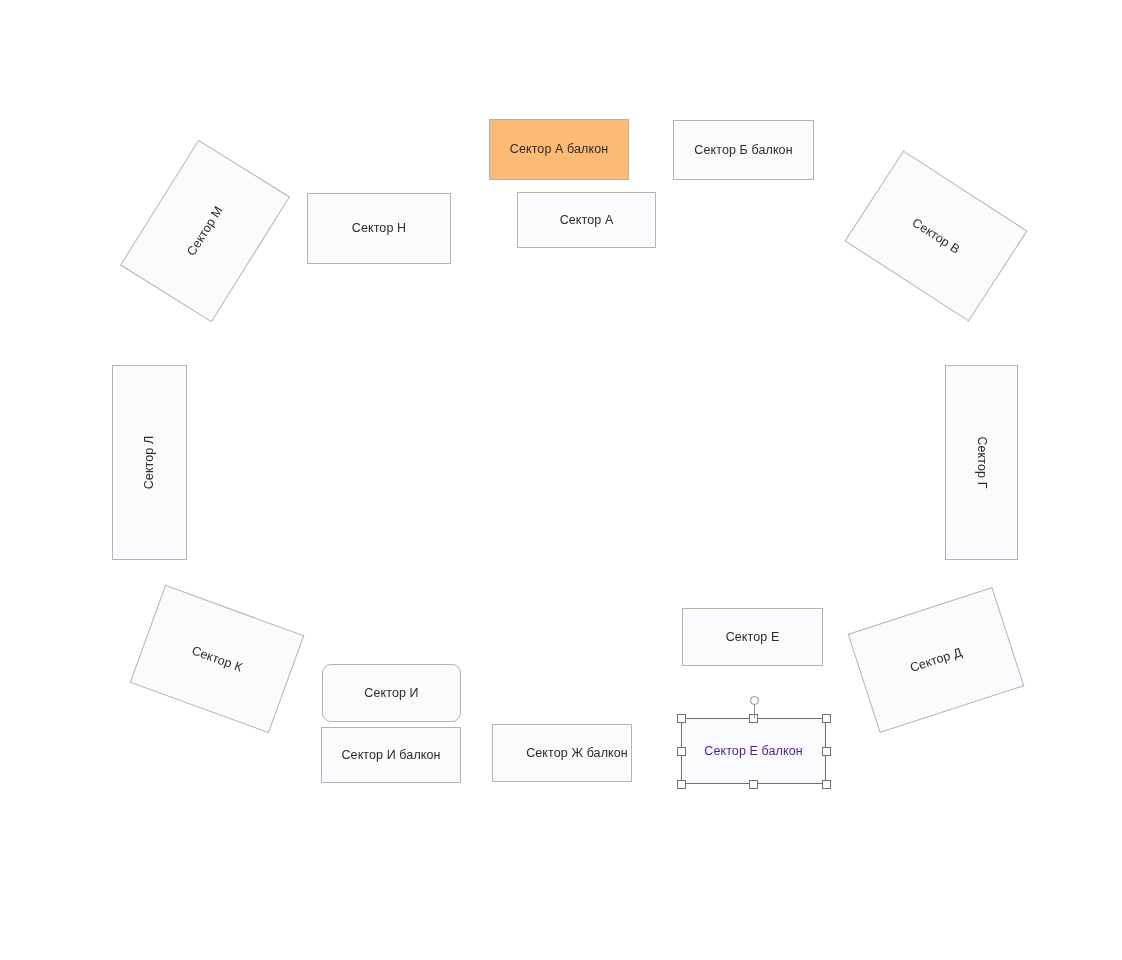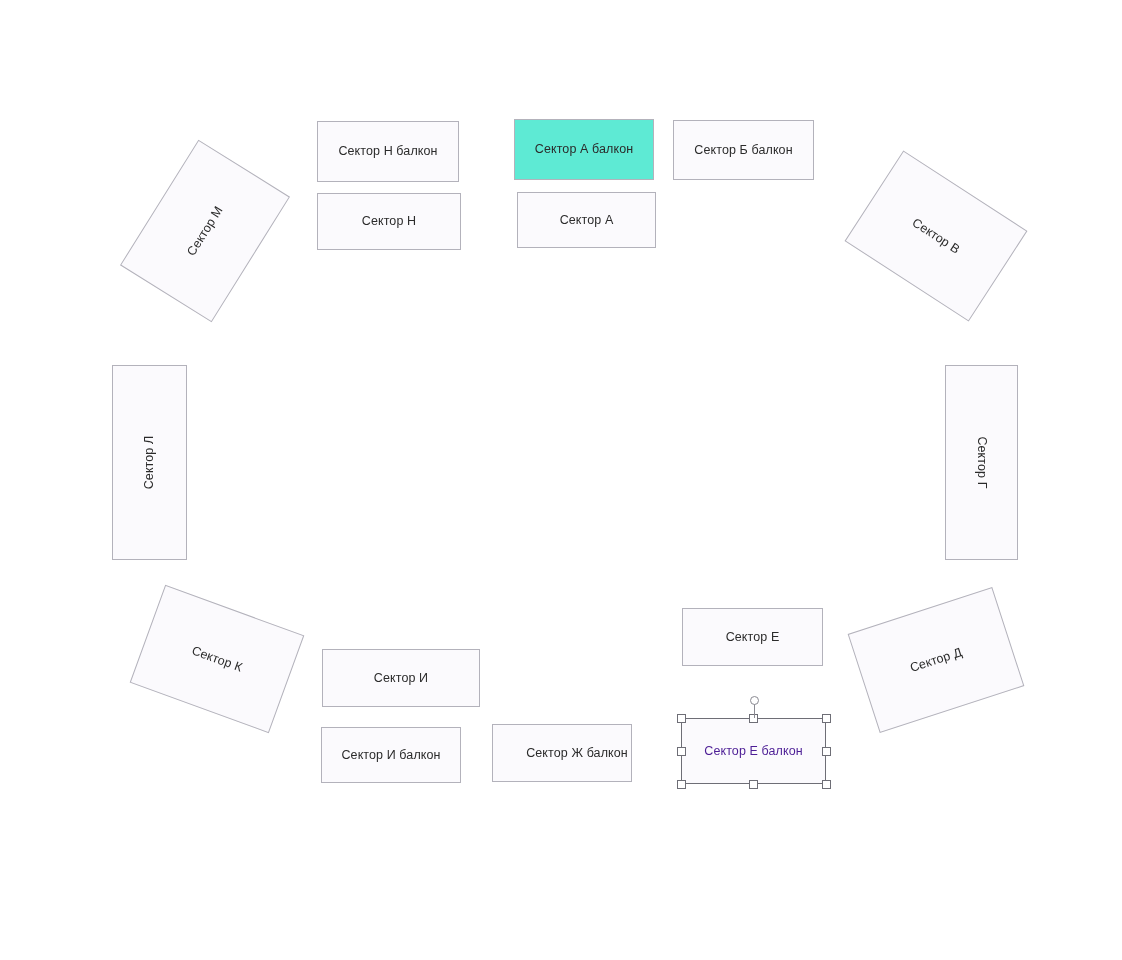--- a/index.html
+++ b/index.html
@@ -76,51 +76,48 @@
     box-sizing: border-box;
   }
 </style>
 </head>
 <body>
 
 <div id="canvas" style="width: 1122px; height: 960px; background: rgb(255, 255, 255);">
     <div class="sector" style="left: 131px; top: 177px; width: 148px; height: 108px; background: rgb(251, 250, 253); border-color: rgb(179, 178, 187); transform: rotate(-58deg);">
       <span class="sector-label" style="color: rgb(43, 43, 43);">Сектор М</span>
     </div>
-    <div class="sector" style="left: 317px; top: 121px; width: 142px; height: 61px; background: rgb(251, 250, 253); border-color: rgb(179, 178, 187);">
-      <span class="sector-label" style="color: rgb(43, 43, 43);">Сектор Н балкон</span>
-    </div>
-    <div class="sector" style="left: 514px; top: 119px; width: 140px; height: 61px; background: #5eead4; border-color: rgb(179, 178, 187);">
+    <div class="sector" style="left: 489px; top: 119px; width: 140px; height: 61px; background: #fdba74; border-color: rgb(179, 178, 187);">
       <span class="sector-label" style="color: rgb(43, 43, 43);">Сектор А балкон</span>
     </div>
     <div class="sector" style="left: 673px; top: 120px; width: 141px; height: 60px; background: rgb(251, 250, 253); border-color: rgb(179, 178, 187); text-align: center;">
       <span class="sector-label" style="color: rgb(43, 43, 43);">Сектор Б балкон</span>
     </div>
     <div class="sector" style="left: 862px; top: 182px; width: 148px; height: 108px; background: rgb(251, 250, 253); border-color: rgb(179, 178, 187); transform: rotate(33deg);">
       <span class="sector-label" style="color: rgb(43, 43, 43);">Сектор В</span>
     </div>
-    <div class="sector" style="left: 317px; top: 193px; width: 144px; height: 57px; background: rgb(251, 250, 253); border-color: rgb(179, 178, 187);">
+    <div class="sector" style="left: 307px; top: 193px; width: 144px; height: 71px; background: rgb(251, 250, 253); border-color: rgb(179, 178, 187);">
       <span class="sector-label" style="color: rgb(43, 43, 43);">Сектор Н</span>
     </div>
     <div class="sector" style="left: 488px; top: 192px; width: 139px; height: 56px; background: rgb(251, 250, 253); border-color: rgb(179, 178, 187); margin-left: 29px;">
       <span class="sector-label" style="color: rgb(43, 43, 43);">Сектор А</span>
     </div>
     <div class="sector rot-neg90" style="left: 112px; top: 365px; width: 75px; height: 195px; background: rgb(251, 250, 253); border-color: rgb(179, 178, 187);">
       <span class="sector-label" style="color: rgb(43, 43, 43);">Сектор Л</span>
     </div>
     <div class="sector rot-pos90" style="left: 945px; top: 365px; width: 73px; height: 195px; background: rgb(251, 250, 253); border-color: rgb(179, 178, 187);">
       <span class="sector-label" style="color: rgb(43, 43, 43);">Сектор Г</span>
     </div>
     <div class="sector" style="left: 143px; top: 607px; width: 148px; height: 104px; background: rgb(251, 250, 253); border-color: rgb(179, 178, 187); transform: rotate(20deg);">
       <span class="sector-label" style="color: rgb(43, 43, 43);">Сектор К</span>
     </div>
     <div class="sector" style="left: 860px; top: 608px; width: 152px; height: 104px; background: rgb(251, 250, 253); border-color: rgb(179, 178, 187); transform: rotate(-18deg);">
       <span class="sector-label" style="color: rgb(43, 43, 43);">Сектор Д</span>
     </div>
-    <div class="sector" style="left: 322px; top: 649px; width: 158px; height: 58px; background: rgb(251, 250, 253); border-color: rgb(179, 178, 187);">
+    <div class="sector" style="left: 322px; top: 664px; width: 139px; height: 58px; background: rgb(251, 250, 253); border-color: rgb(179, 178, 187); border-radius: 9px;">
       <span class="sector-label" style="color: rgb(43, 43, 43);">Сектор И</span>
     </div>
     <div class="sector" style="left: 682px; top: 608px; width: 141px; height: 58px; background: rgb(251, 250, 253); border-color: rgb(179, 178, 187);">
       <span class="sector-label" style="color: rgb(43, 43, 43);">Сектор Е</span>
     </div>
     <div class="sector" style="left: 321px; top: 727px; width: 140px; height: 56px; background: rgb(251, 250, 253); border-color: rgb(179, 178, 187);">
       <span class="sector-label" style="color: rgb(43, 43, 43); text-align: center;">Сектор И балкон</span>
     </div>
     <div class="sector" style="left: 492px; top: 724px; width: 140px; height: 58px; background: rgb(251, 250, 253); border-color: rgb(179, 178, 187);">
       <span class="sector-label" style="color: rgb(43, 43, 43); margin-left: 30px;">Сектор Ж балкон</span>

